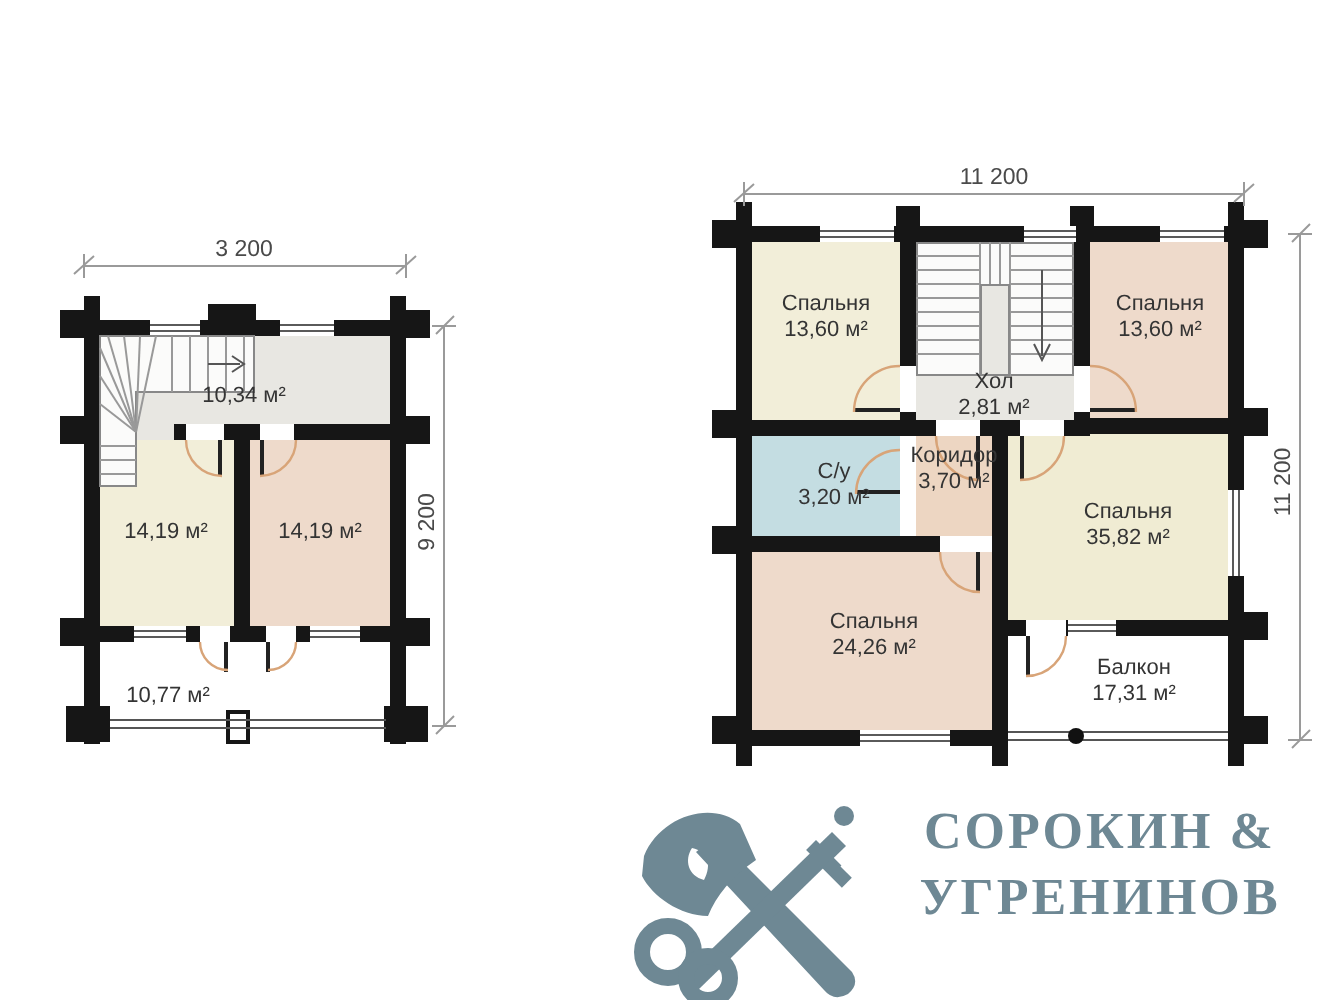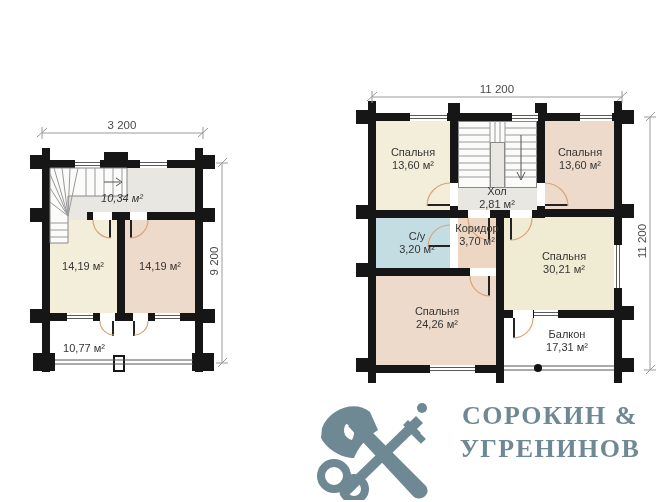--- a/index.html
+++ b/index.html
@@ -62,21 +62,21 @@
     <div class="gap" style="left:130px;top:212px;width:17px;height:8px;"></div>
     <div class="gap" style="left:100px;top:313px;width:15px;height:8px;"></div>
     <div class="gap" style="left:133px;top:313px;width:15px;height:8px;"></div>
 
     <div class="leaf" style="left:109px;top:220px;width:2px;height:18px;"></div>
     <div class="leaf" style="left:130px;top:220px;width:2px;height:18px;"></div>
     <div class="leaf" style="left:112px;top:321px;width:2px;height:15px;"></div>
     <div class="leaf" style="left:133px;top:321px;width:2px;height:15px;"></div>
     <div class="post" style="left:113px;top:355px;width:8px;height:13px;"></div>
 
-    <div class="lbl" style="left:82px;top:192px;width:80px;font-style:italic;"><span>10,34 м²</span></div>
+    <div class="lbl" style="left:82px;top:192px;width:80px;"><span>10,34 м²</span></div>
     <div class="lbl" style="left:43px;top:260px;width:80px;"><span>14,19 м²</span></div>
     <div class="lbl" style="left:120px;top:260px;width:80px;"><span>14,19 м²</span></div>
     <div class="lbl" style="left:44px;top:342px;width:80px;"><span>10,77 м²</span></div>
 
     <div class="dim" style="left:82px;top:119px;width:80px;">3 200</div>
     <div class="dim vert" style="left:188px;top:255px;width:52px;">9 200</div>
   </div>
 
   <div>
 
@@ -141,21 +141,21 @@
     <div class="leaf" style="left:510px;top:218px;width:2px;height:22px;"></div>
     <div class="leaf" style="left:428px;top:245px;width:22px;height:2px;"></div>
     <div class="leaf" style="left:488px;top:276px;width:2px;height:20px;"></div>
     <div class="leaf" style="left:513px;top:318px;width:2px;height:20px;"></div>
 
     <div class="lbl" style="left:373px;top:146px;width:80px;"><span>Спальня</span><br><span>13,60 м²</span></div>
     <div class="lbl" style="left:540px;top:146px;width:80px;"><span>Спальня</span><br><span>13,60 м²</span></div>
     <div class="lbl" style="left:457px;top:185px;width:80px;"><span>Хол</span><br><span>2,81 м²</span></div>
     <div class="lbl" style="left:377px;top:230px;width:80px;"><span>С/у</span><br><span>3,20 м²</span></div>
     <div class="lbl" style="left:437px;top:222px;width:80px;"><span>Коридор</span><br><span>3,70 м²</span></div>
-    <div class="lbl" style="left:524px;top:250px;width:80px;"><span>Спальня</span><br><span>30,21 м²</span></div>
+    <div class="lbl" style="left:524px;top:250px;width:80px;"><span>Спальня</span><br><span>35,82 м²</span></div>
     <div class="lbl" style="left:397px;top:305px;width:80px;"><span>Спальня</span><br><span>24,26 м²</span></div>
     <div class="lbl" style="left:527px;top:328px;width:80px;"><span>Балкон</span><br><span>17,31 м²</span></div>
 
     <div class="dim" style="left:457px;top:83px;width:80px;">11 200</div>
     <div class="dim vert" style="left:616px;top:235px;width:52px;">11 200</div>
   </div>
 
   <svg class="overlay" width="667" height="502" viewBox="0 0 667 502">
 
     <path d="M50,168 h77 v28 h-59 v47 h-18 z" fill="#fbfbfa" stroke="#888" stroke-width="1"></path>

